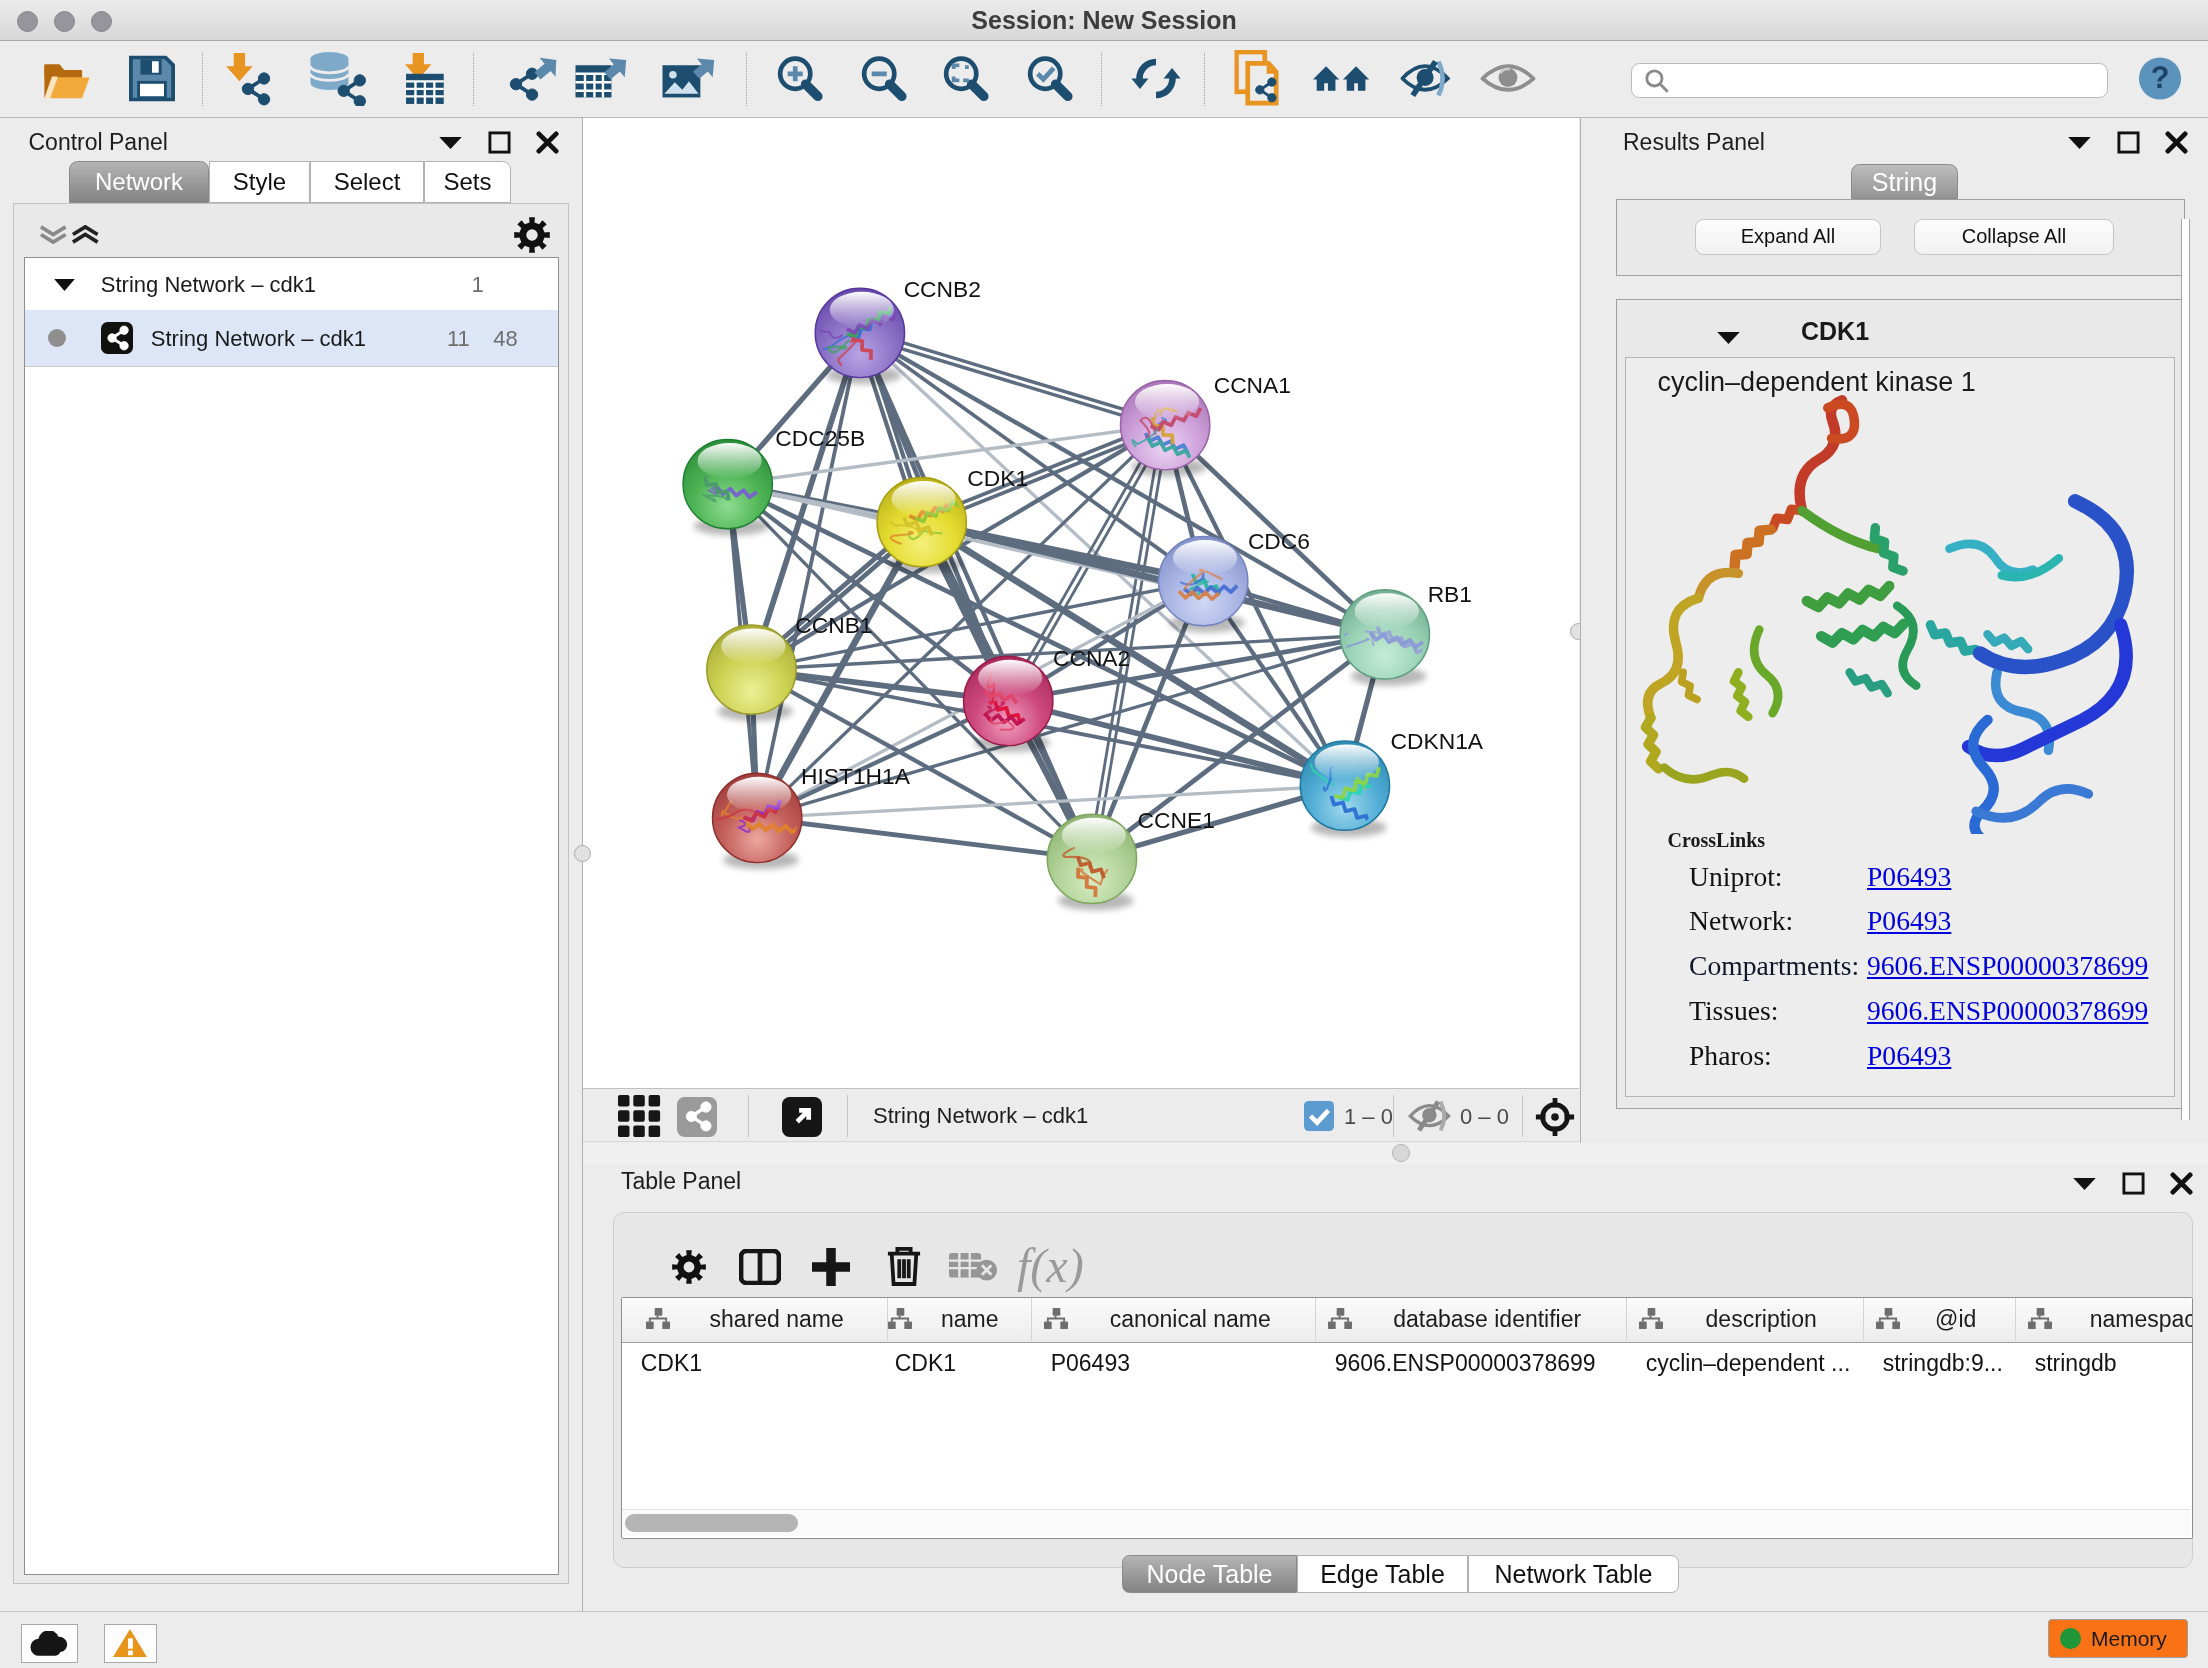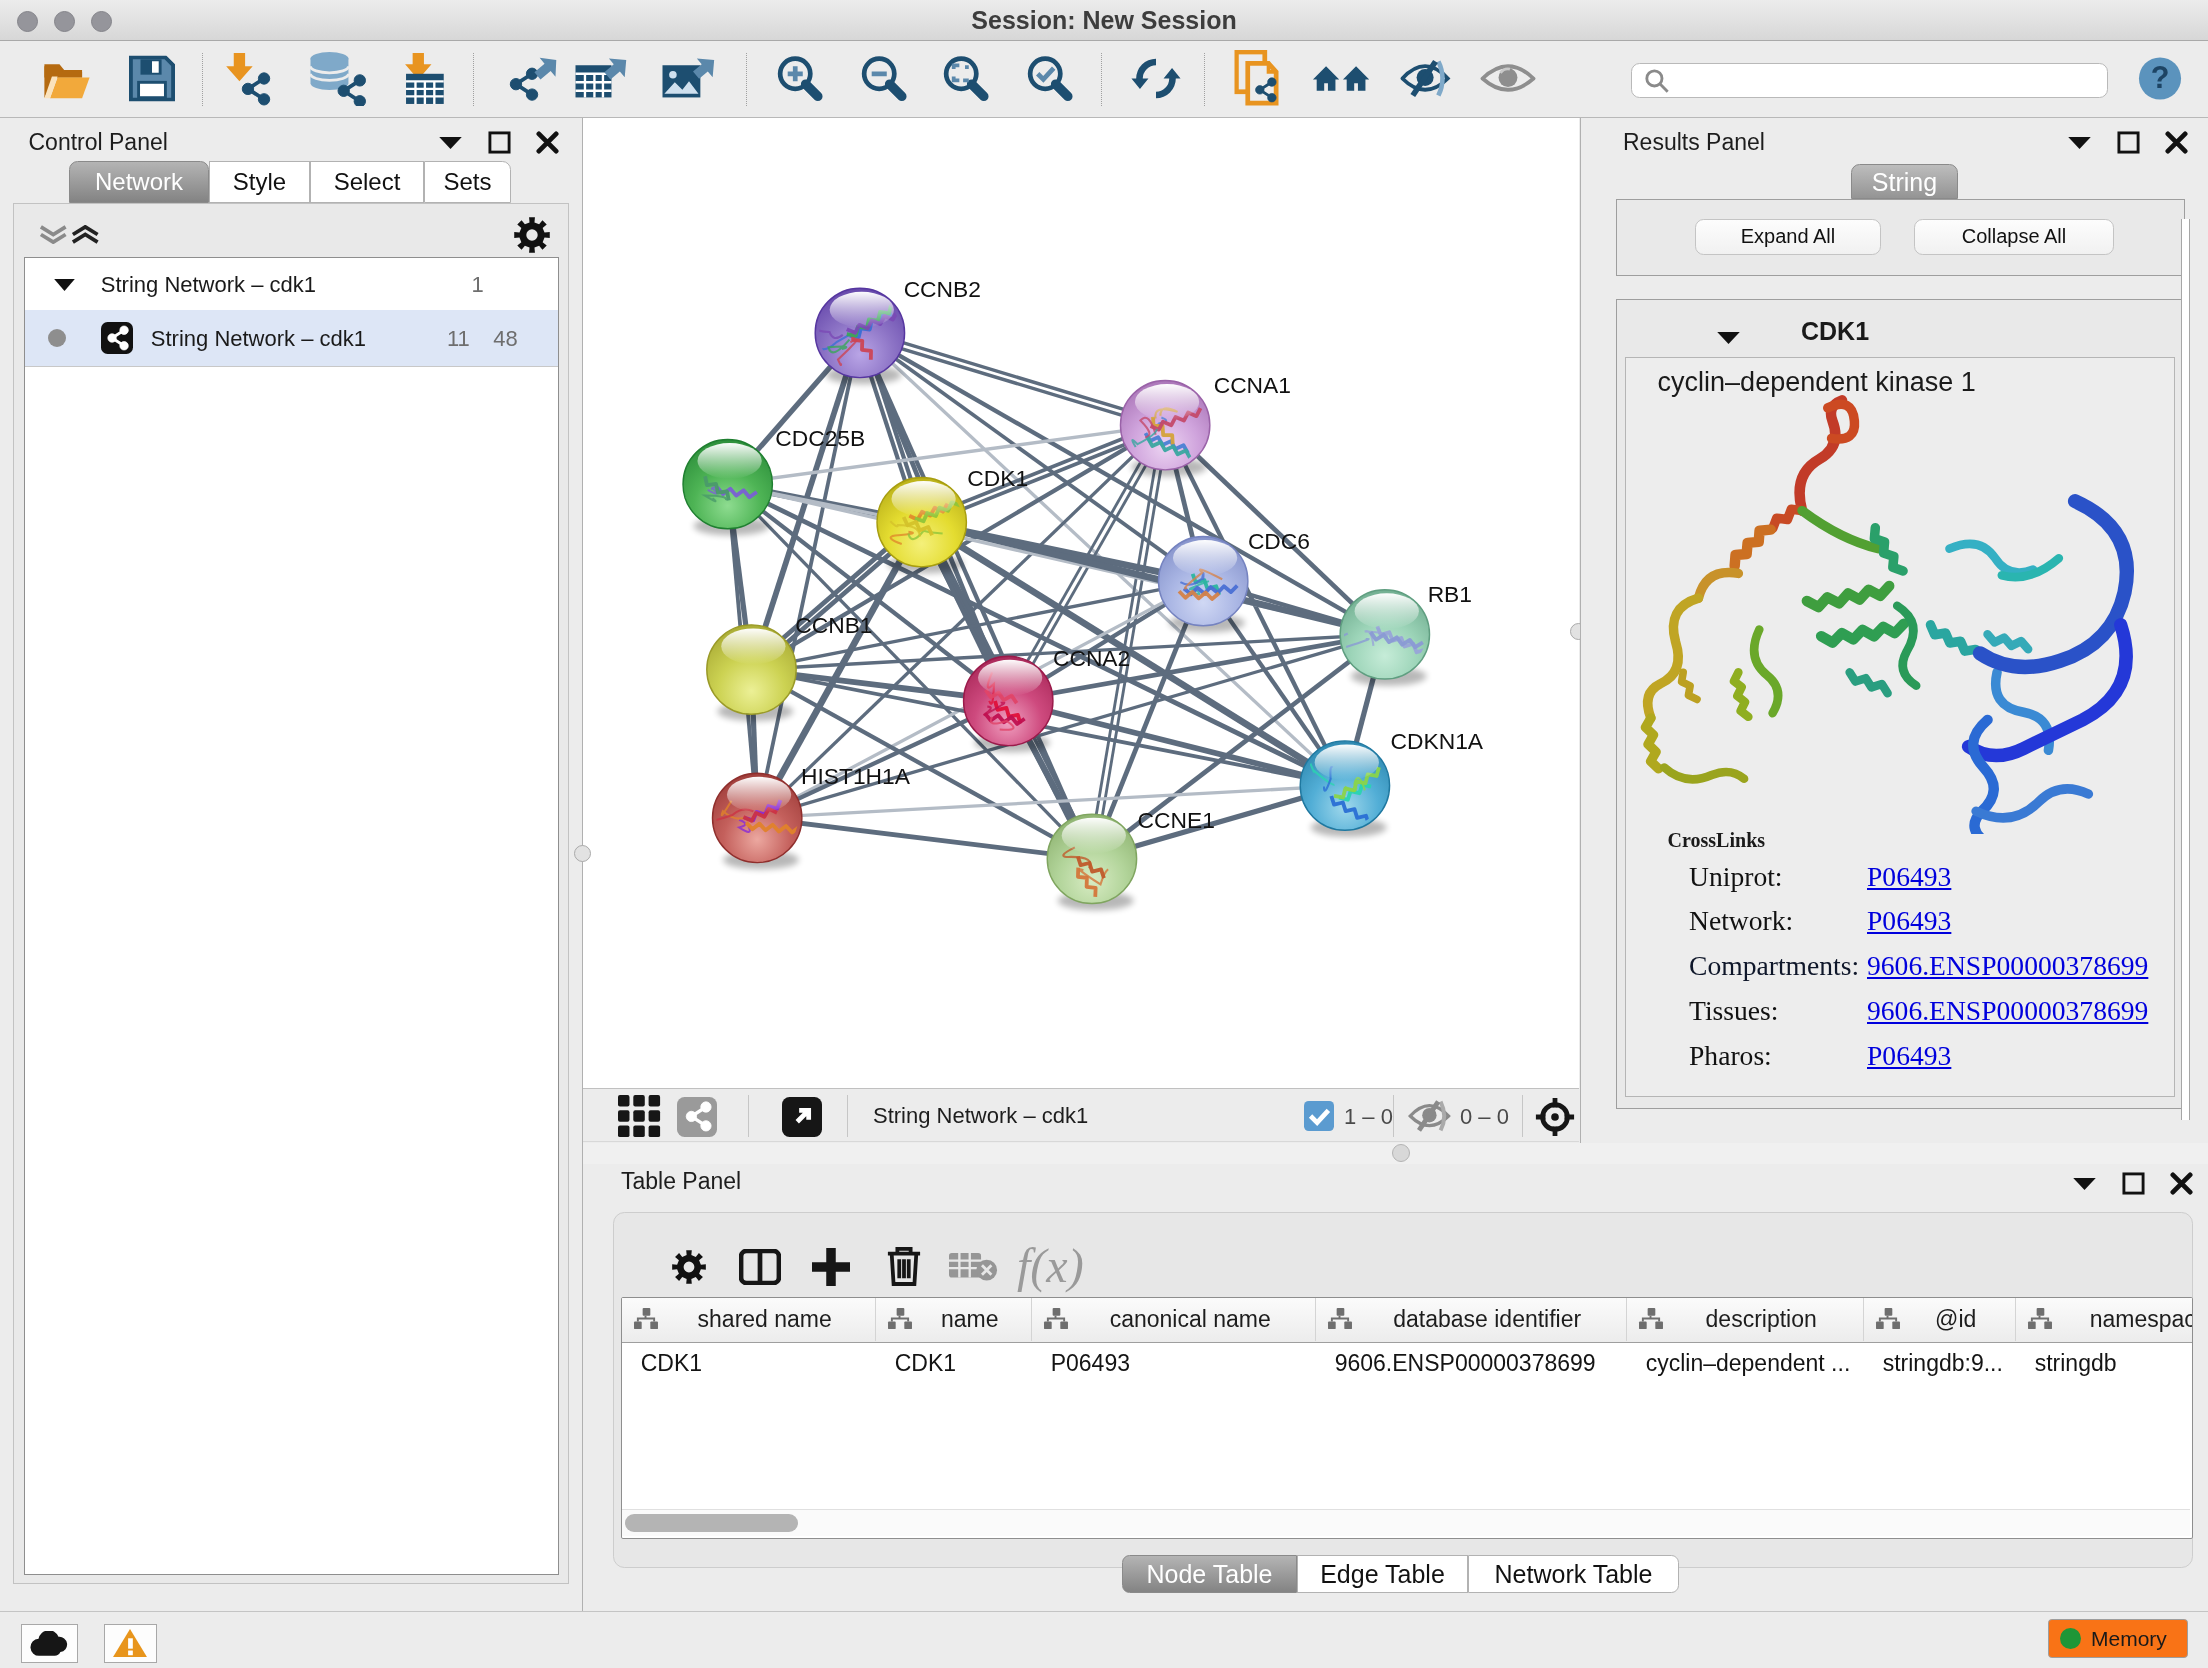--- a/index.html
+++ b/index.html
@@ -684,21 +684,21 @@
         <g fill="#969696">
           <rect x="0" y="0" width="34" height="26" rx="3"></rect>
           <path d="M0 8 h34 M0 16 h34 M11 0 v26 M22 0 v26" stroke="#e7e7e7" stroke-width="2.5"></path>
           <circle cx="40" cy="18" r="11"></circle>
           <path d="M35 13 l10 10 M45 13 l-10 10" stroke="#e7e7e7" stroke-width="3"></path>
         </g>
       </svg>
   <span class="abs" style="left:403px;top:25px;font-family:'Liberation Serif',serif;font-style:italic;font-size:48px;color:#9a9a9a">f(x)</span>
   <div class="abs" style="left:6.7px;top:84px;width:1572px;height:242px;background:#fff;border:1.9px solid #8e8e8e;border-radius:1.9px;overflow:hidden">
 <div class="abs" style="left:0;top:0;width:1572px;height:45px;background:linear-gradient(#fbfbfb,#ececec);border-bottom:1.9px solid #9e9e9e">
-          <div class="abs" style="left:0px;top:0;width:254px;height:43px;border-right:1.9px solid #d4d4d4">
+          <div class="abs" style="left:12px;top:0;width:254px;height:43px;border-right:1.9px solid #d4d4d4">
             <span class="abs" style="left:11.4px;top:9.5px"><svg width="26" height="23" viewBox="0 0 27 24">
                 <g fill="#6e6e6e">
                   <rect x="10" y="0" width="8" height="8" rx="1"></rect>
                   <rect x="1" y="14" width="8" height="8" rx="1"></rect>
                   <rect x="18" y="14" width="8" height="8" rx="1"></rect>
                   <path d="M13 8 v4 M5 14 v-3 h17 v3 M13 8 v4" stroke="#6e6e6e" stroke-width="2" fill="none"></path>
                 </g>
               </svg></span>
             <div class="abs" style="left:38px;top:7.6px;width:210px;text-align:center;font-size:23px;color:#1d1d1d;white-space:nowrap;overflow:hidden">shared name</div>
           </div>

